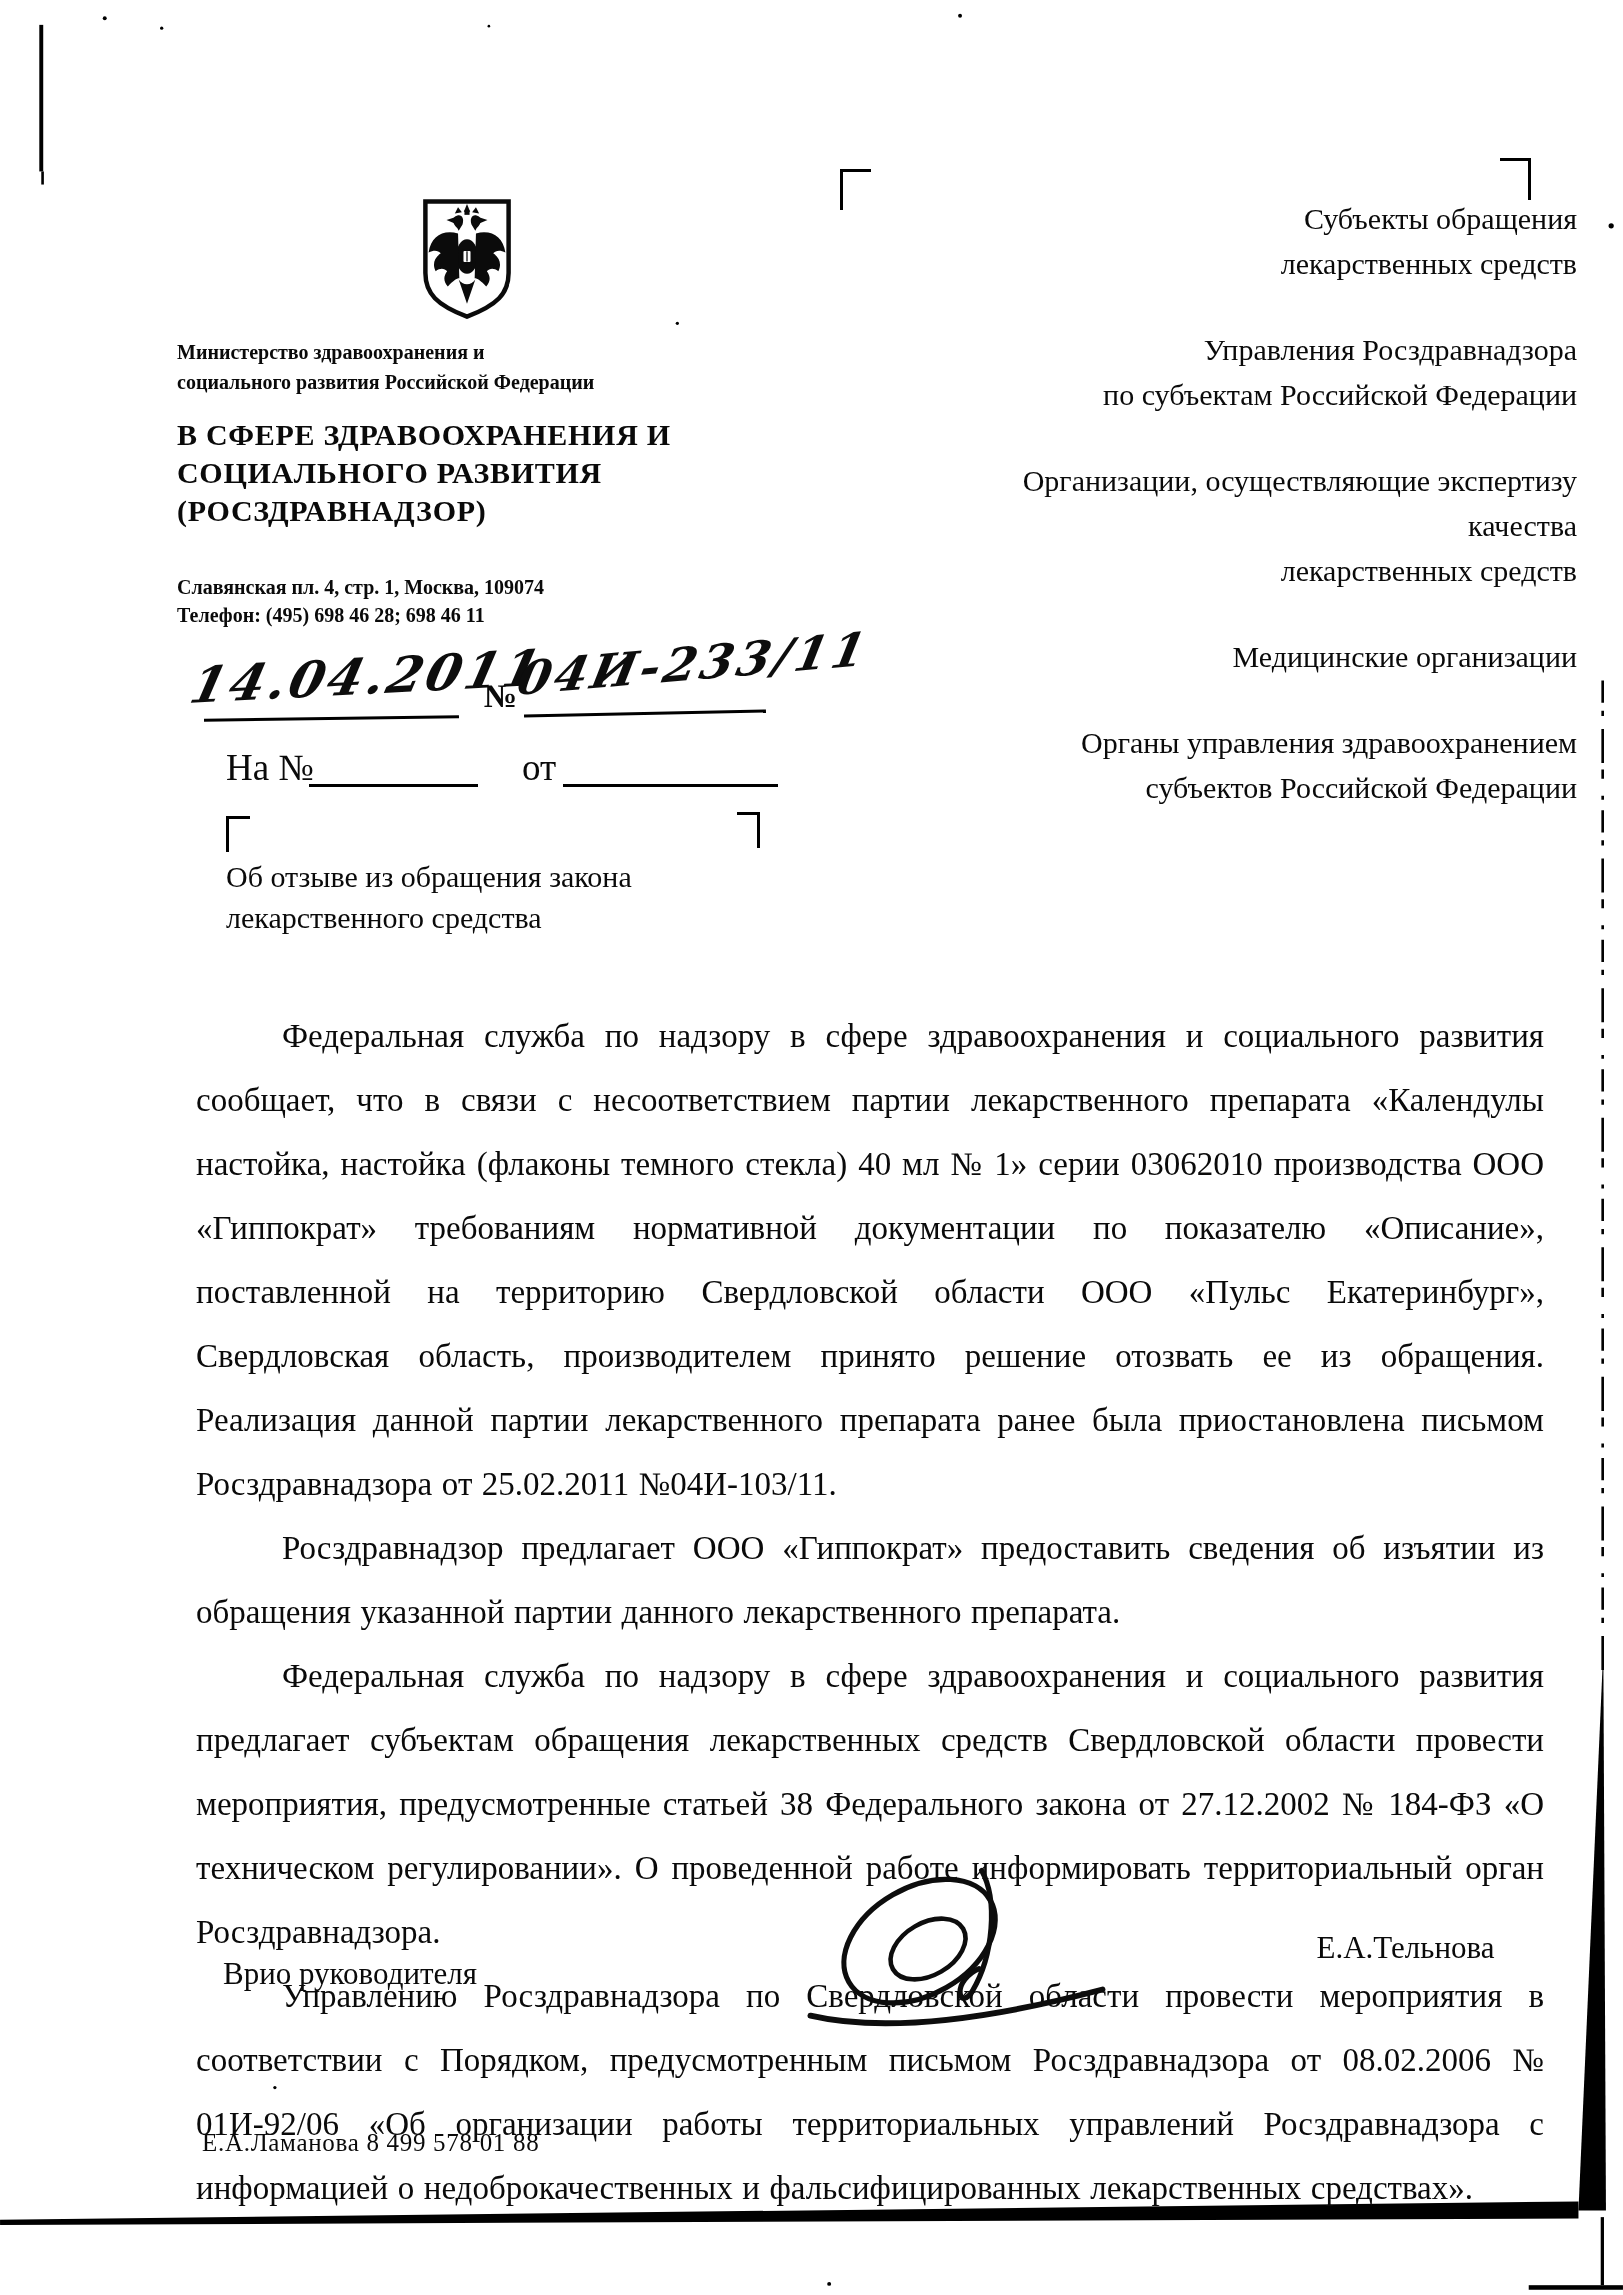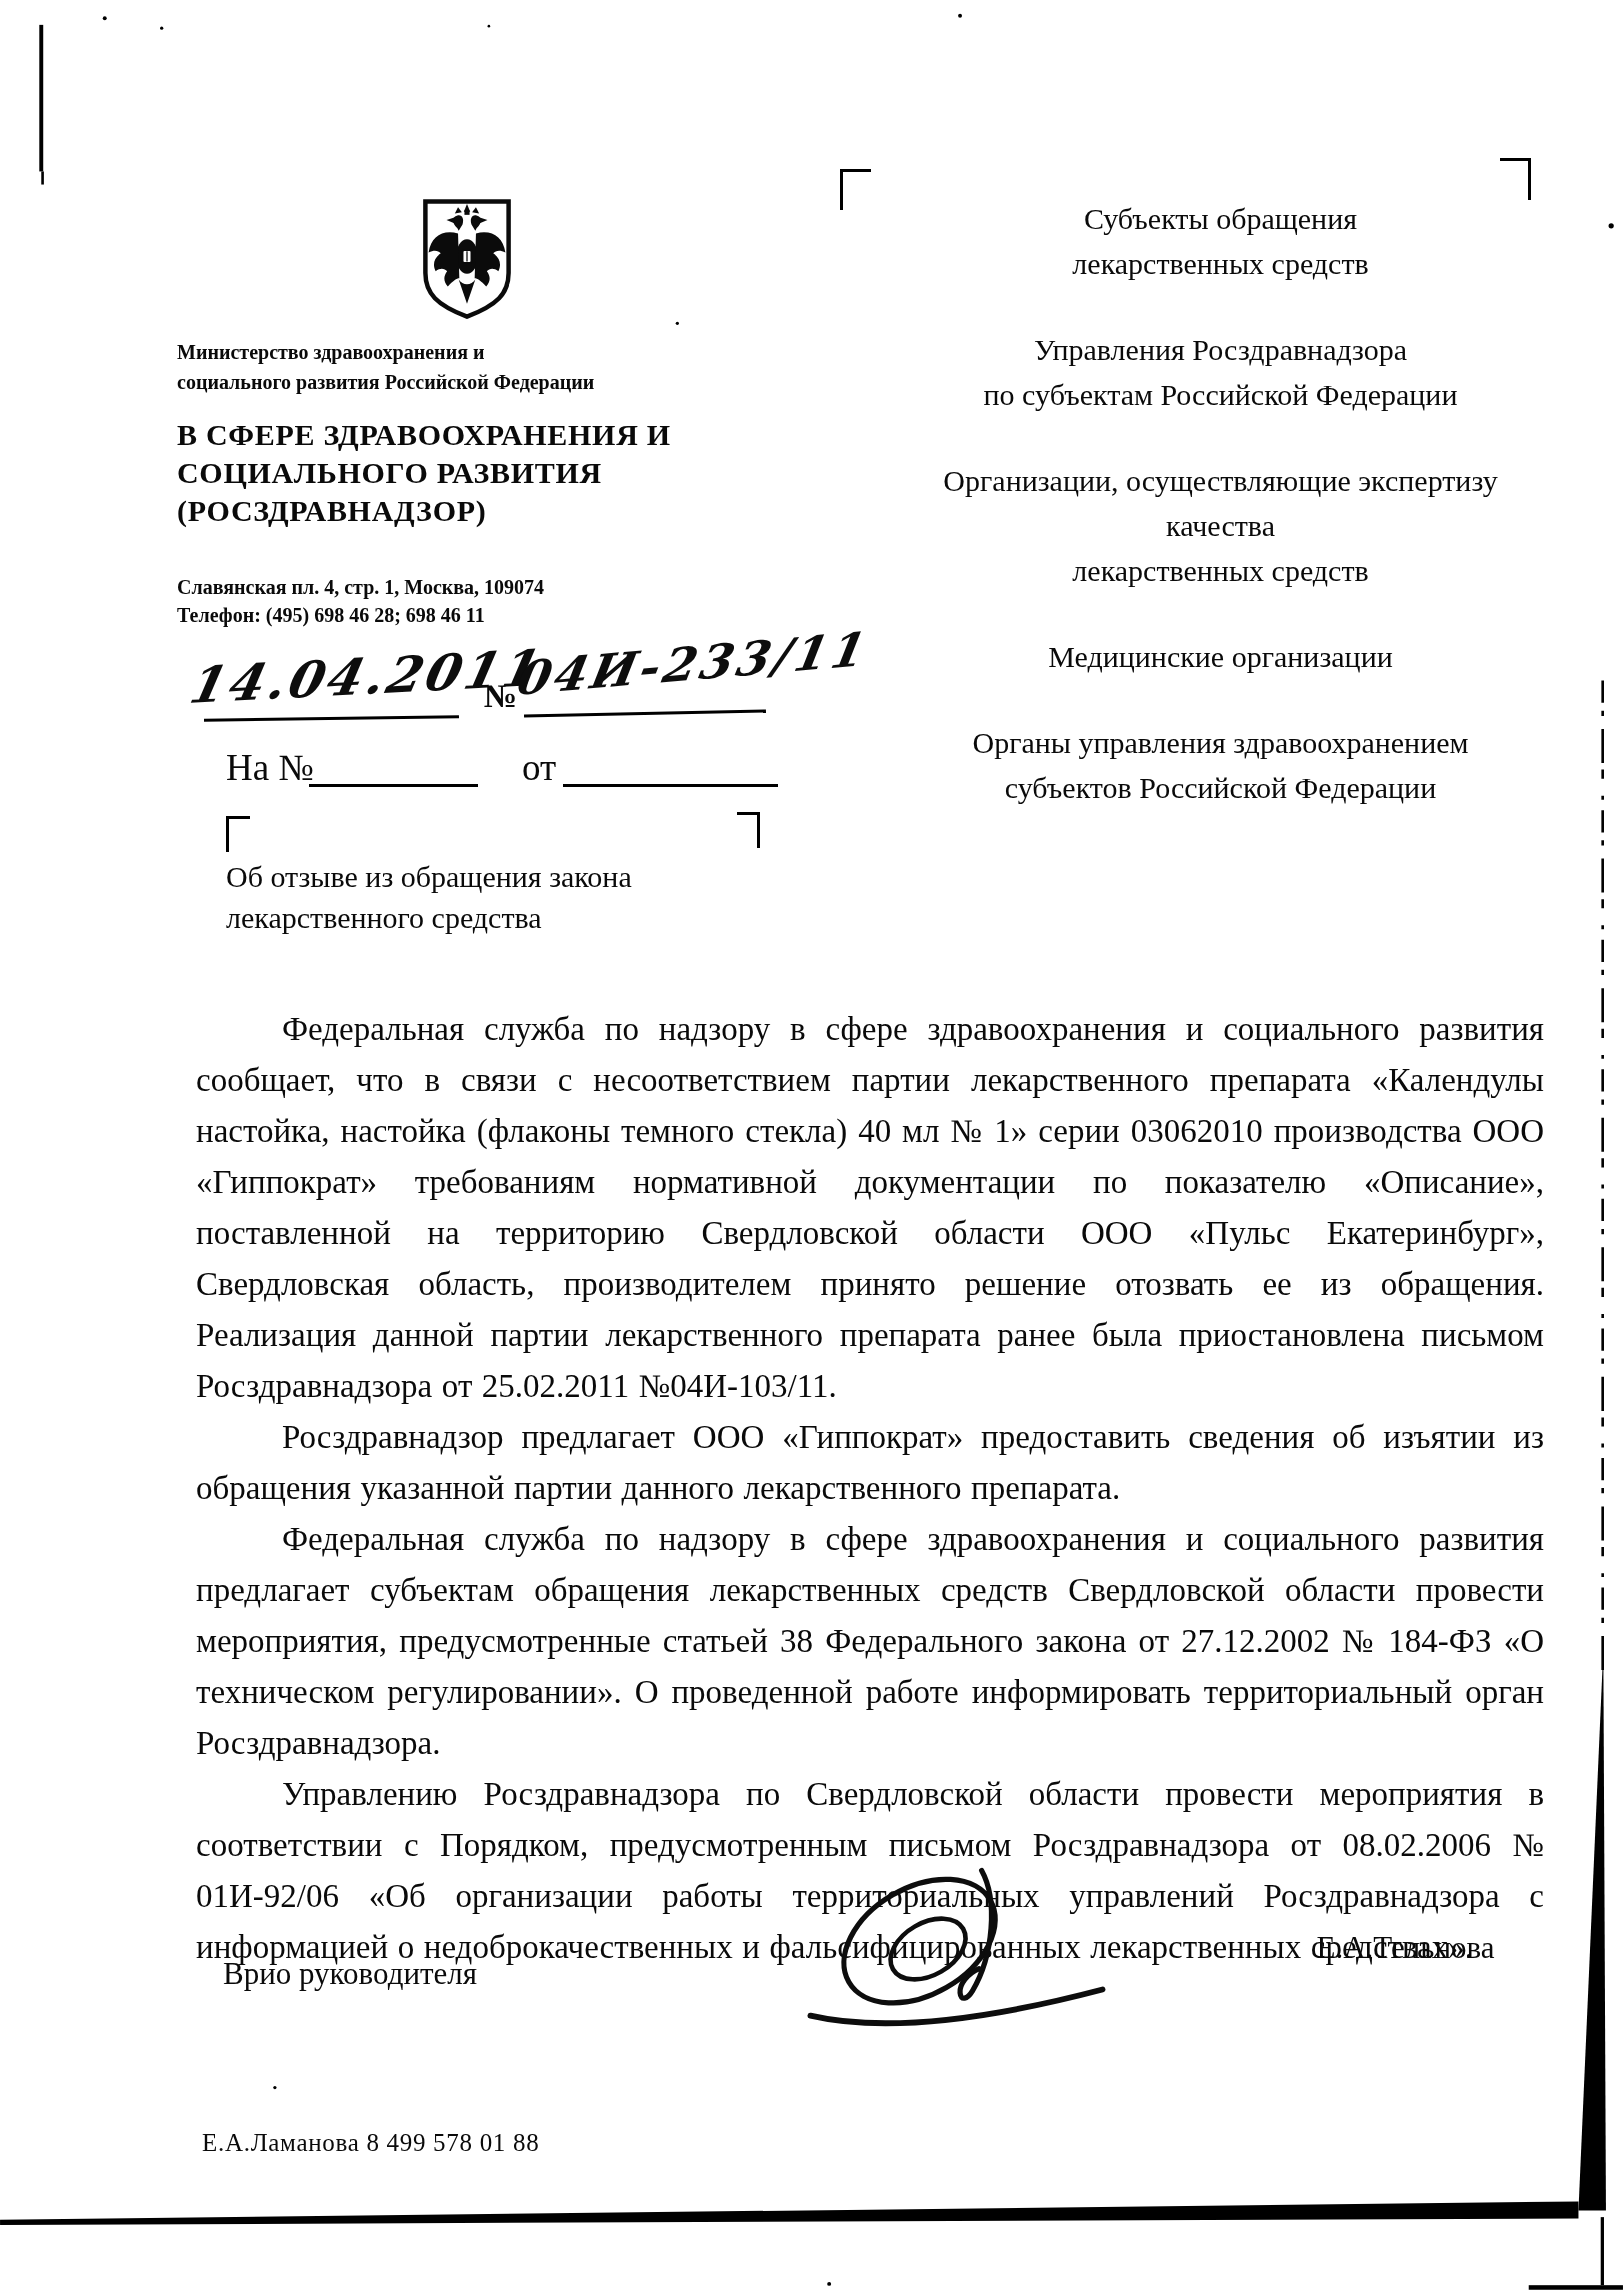--- a/index.html
+++ b/index.html
@@ -23,26 +23,26 @@
   .hand-num{left:522px;top:636px;font-size:47px;transform:skewX(-16deg) rotate(-5deg);}
   .no-sign{left:484px;top:678px;font-size:33px;font-weight:700;}
   .uline{background:#000;height:3.3px;}
   .reply-label{font-size:37px;}
   
   .mark-tl{border-top:3.9px solid #000;border-left:3.9px solid #000;width:27.5px;height:38px;}
   .mark-tr{border-top:3.9px solid #000;border-right:3.9px solid #000;width:27.5px;height:39px;}
   .mark-s-l{border-top:3.3px solid #000;border-left:3.3px solid #000;width:21px;height:33px;}
   .mark-s-r{border-top:3.3px solid #000;border-right:3.3px solid #000;width:19.6px;height:33px;}
   
-  .recipients{left:864px;top:196px;width:713px;font-size:30px;line-height:45px;text-align:center;}
+  .recipients{left:864px;top:196px;width:713px;font-size:30px;line-height:45px;text-align:right;}
   .rec-block{margin:0 0 41px 0;}
   
   .subject{left:226px;top:856px;width:537px;font-size:30px;line-height:41px;}
   
-  .bodytext{left:196px;top:1004px;width:1348px;font-size:33px;line-height:51px;text-align:justify;}
+  .bodytext{left:196px;top:1004px;width:1348px;font-size:33px;line-height:64px;text-align:justify;}
   .bodytext p{margin:0;text-indent:86px;word-spacing:1.3px;}
   
   .sig-title{left:223px;top:1956px;font-size:31px;}
   .sig-name{left:1283px;top:1930px;width:245px;font-size:31px;text-align:center;}
   
   .footer{left:202px;top:2129px;font-size:25px;letter-spacing:0.7px;}
   svg{display:block;}
 </style>
 </head>
 <body>

